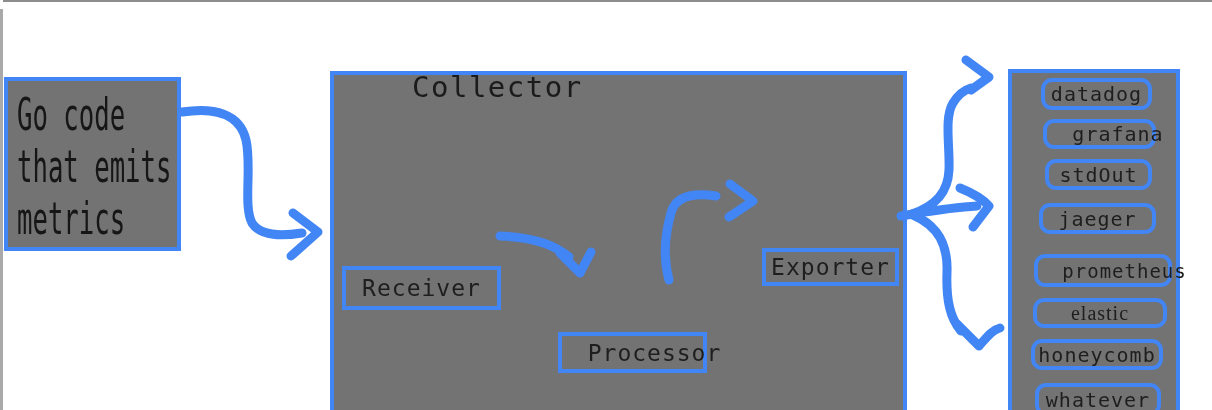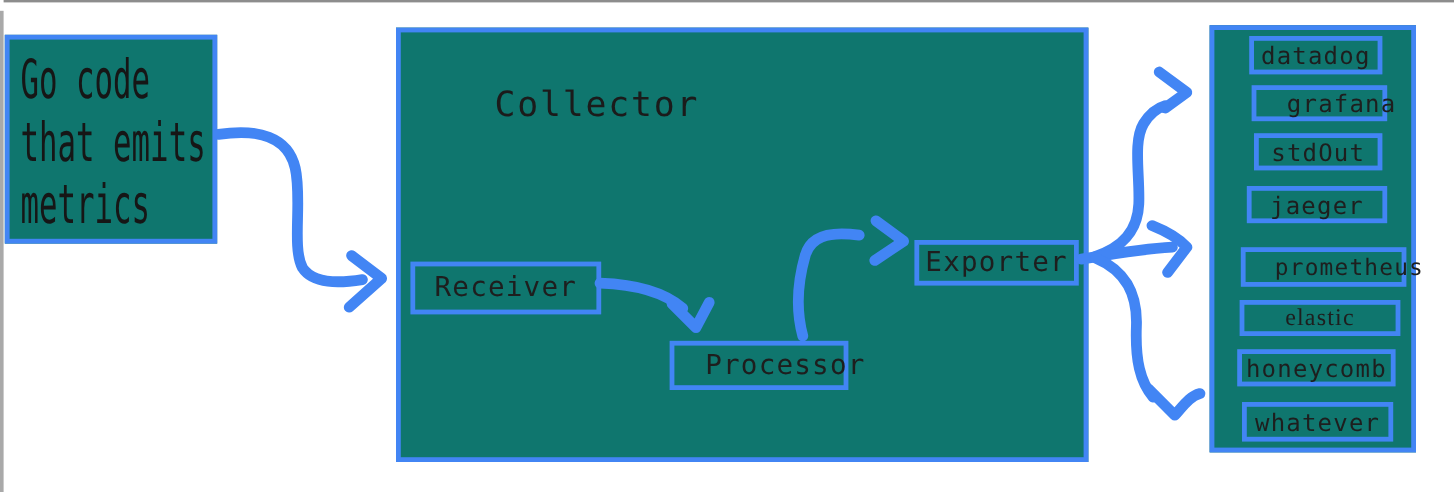--- a/index.html
+++ b/index.html
@@ -9,45 +9,46 @@
   html,body{margin:0;padding:0;background:#ffffff;}
   #canvas{
     position:relative;width:1212px;height:410px;background:#ffffff;overflow:hidden;
     font-family:"DejaVu Sans Mono","Liberation Mono",monospace;color:var(--ink);
   }
   .edge{position:absolute;background:#9a9a9a;}
   #edge-top{left:3px;top:0;width:1209px;height:2px;background:#8d8d8d;}
   #edge-left{left:0;top:9px;width:3px;height:401px;background:#a9a9a9;}
 
   .box{
-    position:absolute;box-sizing:border-box;background:#0f766e;
+    position:absolute;box-sizing:border-box;background:#737373;
     border:4px solid var(--blue);
     display:flex;align-items:center;justify-content:center;
     white-space:nowrap;
+    margin-top:48px;
   }
   
   #source-box{left:4px;top:29px;width:177px;height:174px;
     flex-direction:column;align-items:flex-start;justify-content:flex-start;
     padding:8px 0 0 9px;}
   .src-line{font-size:45px;line-height:52px;transform:scaleX(0.57);
     transform-origin:0 50%;color:#161616;}
 
   
   #collector-box{left:330px;top:23px;width:577px;height:362px;border-width:4px;}
   #collector-title{position:absolute;left:412px;top:70px;font-size:29px;
     letter-spacing:1.5px;color:#1b1b1b;}
 
   .stage{font-size:23px;letter-spacing:1px;}
   #receiver-box{left:342px;top:218px;width:159px;height:44px;}
   #processor-box{left:558px;top:284px;width:149px;height:41px;padding-left:44px;}
   #exporter-box{left:762px;top:200px;width:137px;height:38px;}
 
   
   #dest-outer{left:1008px;top:21px;width:172px;height:356px;}
-  .dest{font-size:20px;letter-spacing:1px;border-width:4px;}
+  .dest{font-size:20px;letter-spacing:1px;border-width:4px;border-radius:11px;}
   #dest-0{left:1041px;top:30px;width:111px;height:32px;}
   #dest-1{left:1043px;top:71px;width:113px;height:30px;padding-left:37px;}
   #dest-2{left:1045px;top:111px;width:107px;height:31px;}
   #dest-3{left:1039px;top:155px;width:117px;height:31px;}
   #dest-4{left:1034px;top:206px;width:138px;height:33px;font-size:19px;padding-left:43px;}
   #dest-5{left:1033px;top:250px;width:134px;height:30px;font-family:Liberation Serif, serif;}
   #dest-6{left:1031px;top:291px;width:132px;height:31px;}
   #dest-7{left:1035px;top:335px;width:126px;height:33px;}
 
   #arrows{position:absolute;left:0;top:0;width:1212px;height:410px;pointer-events:none;}

